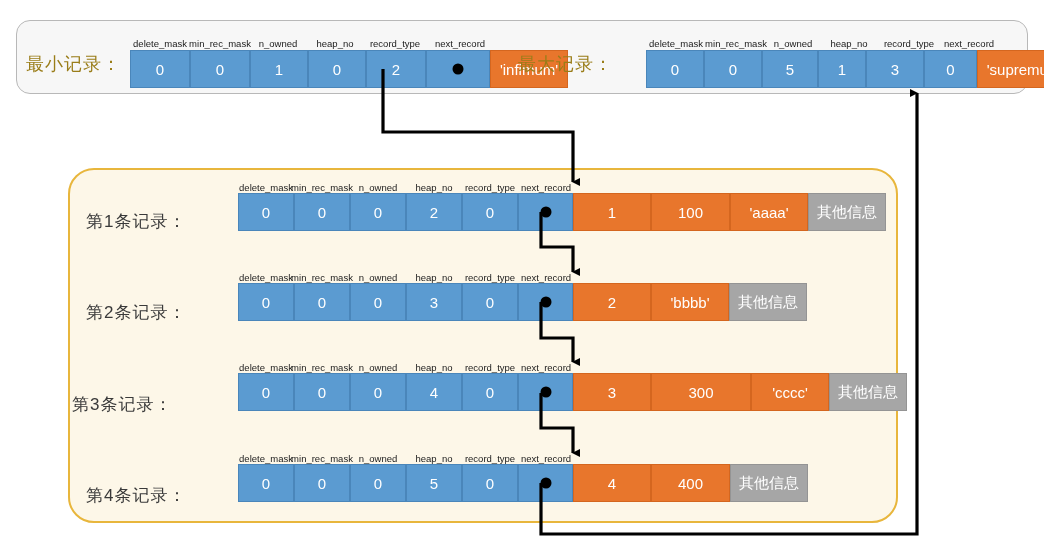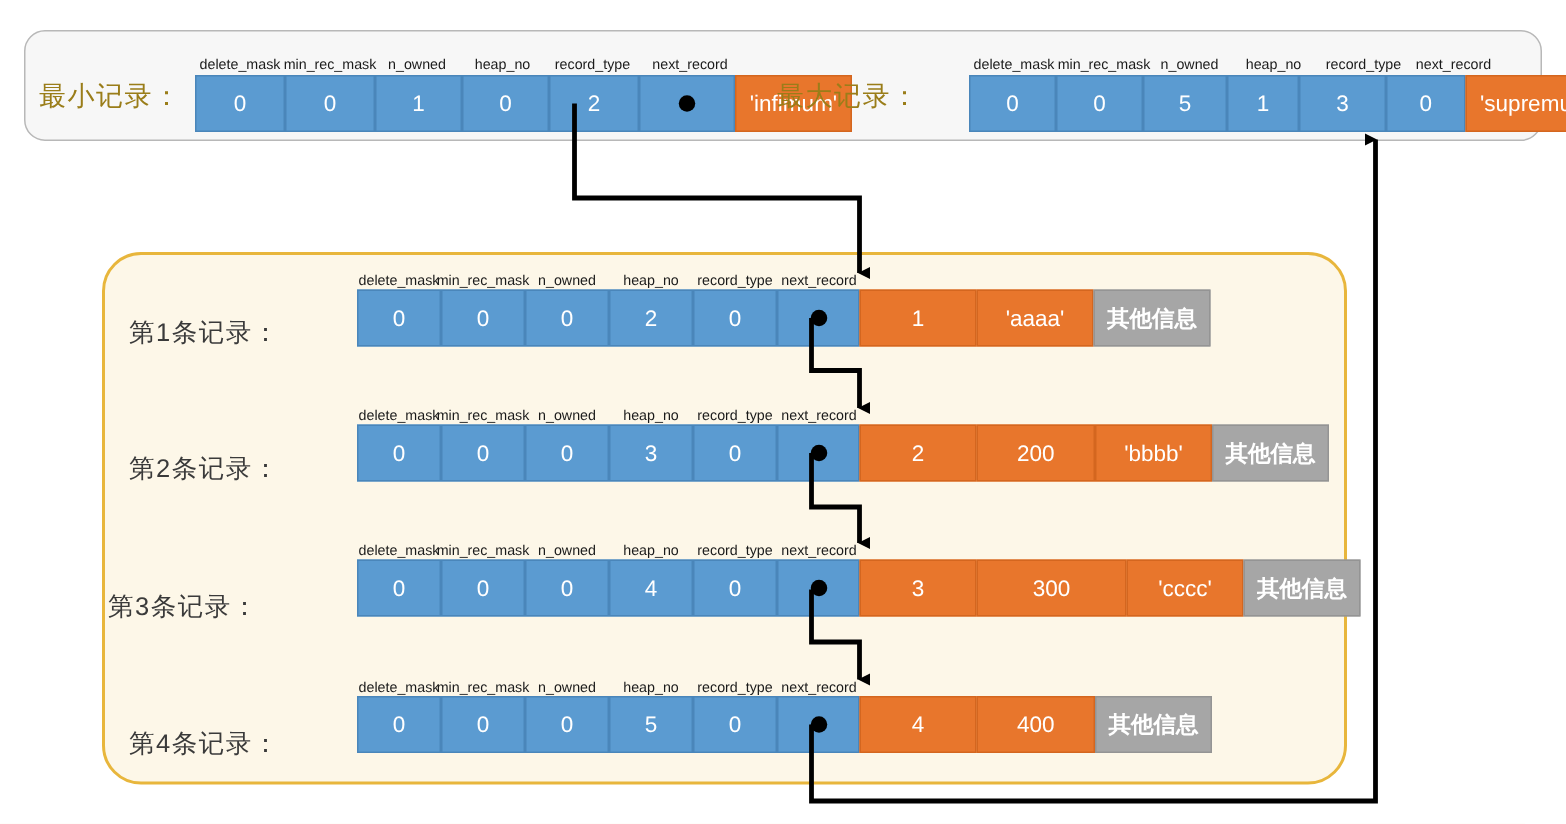--- a/index.html
+++ b/index.html
@@ -78,21 +78,20 @@
     background: #5b9bd1;
     border: 1px solid #4a86ba;
   }
   .cell.orange {
     background: #e8762c;
     border: 1px solid #d4661f;
   }
   .cell.gray {
     background: #a6a6a6;
     border: 1px solid #949494;
-    font-weight: bold;
   }
   .cell.cn {
     font-size: 15px;
   }
 
   
   .caps {
     position: absolute;
     height: 14px;
   }
@@ -189,20 +188,21 @@
   <div class="rec-row" style="left:238px; top:193px;">
     <div class="cell blue" style="width:56px;">0</div>
     <div class="cell blue" style="width:56px;">0</div>
     <div class="cell blue" style="width:56px;">0</div>
     <div class="cell blue" style="width:56px;">2</div>
     <div class="cell blue" style="width:56px;">0</div>
     <div class="cell blue" style="width:55px;">
         <span class="dot"></span>
       </div>
     <div class="cell orange" style="width:78px;">1</div>
+    <div class="cell orange" style="width:79px;">100</div>
     <div class="cell orange" style="width:78px;">'aaaa'</div>
     <div class="cell gray cn" style="width:78px;">其他信息</div>
   </div>
 
   <div class="side-label dark" style="left:86px; top:289px;">第2条记录：</div>
   <div class="caps" style="left:238px; top:272px; width:335px;">
     <span class="cap" style="left:28px;">delete_mask</span>
     <span class="cap" style="left:84px;">min_rec_mask</span>
     <span class="cap" style="left:140px;">n_owned</span>
     <span class="cap" style="left:196px;">heap_no</span>
@@ -212,21 +212,20 @@
   <div class="rec-row" style="left:238px; top:283px;">
     <div class="cell blue" style="width:56px;">0</div>
     <div class="cell blue" style="width:56px;">0</div>
     <div class="cell blue" style="width:56px;">0</div>
     <div class="cell blue" style="width:56px;">3</div>
     <div class="cell blue" style="width:56px;">0</div>
     <div class="cell blue" style="width:55px;">
         <span class="dot"></span>
       </div>
     <div class="cell orange" style="width:78px;">2</div>
-    <div class="cell orange" style="width:79px;">200</div>
     <div class="cell orange" style="width:78px;">'bbbb'</div>
     <div class="cell gray cn" style="width:78px;">其他信息</div>
   </div>
 
   <div class="side-label dark" style="left:72px; top:381px;">第3条记录：</div>
   <div class="caps" style="left:238px; top:362px; width:335px;">
     <span class="cap" style="left:28px;">delete_mask</span>
     <span class="cap" style="left:84px;">min_rec_mask</span>
     <span class="cap" style="left:140px;">n_owned</span>
     <span class="cap" style="left:196px;">heap_no</span>

